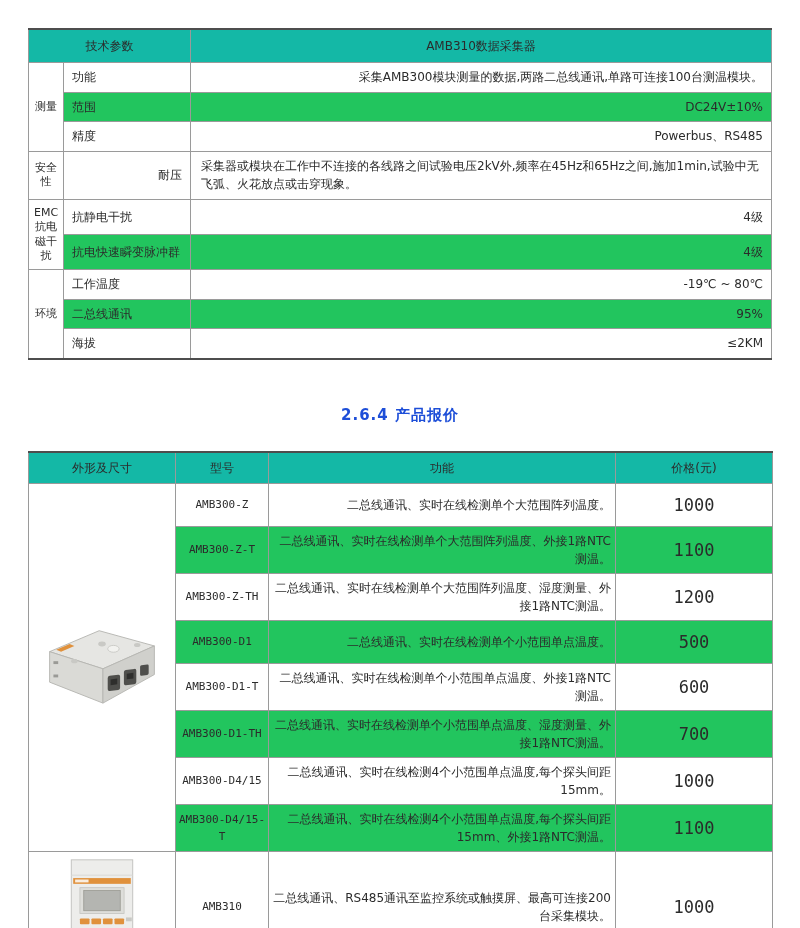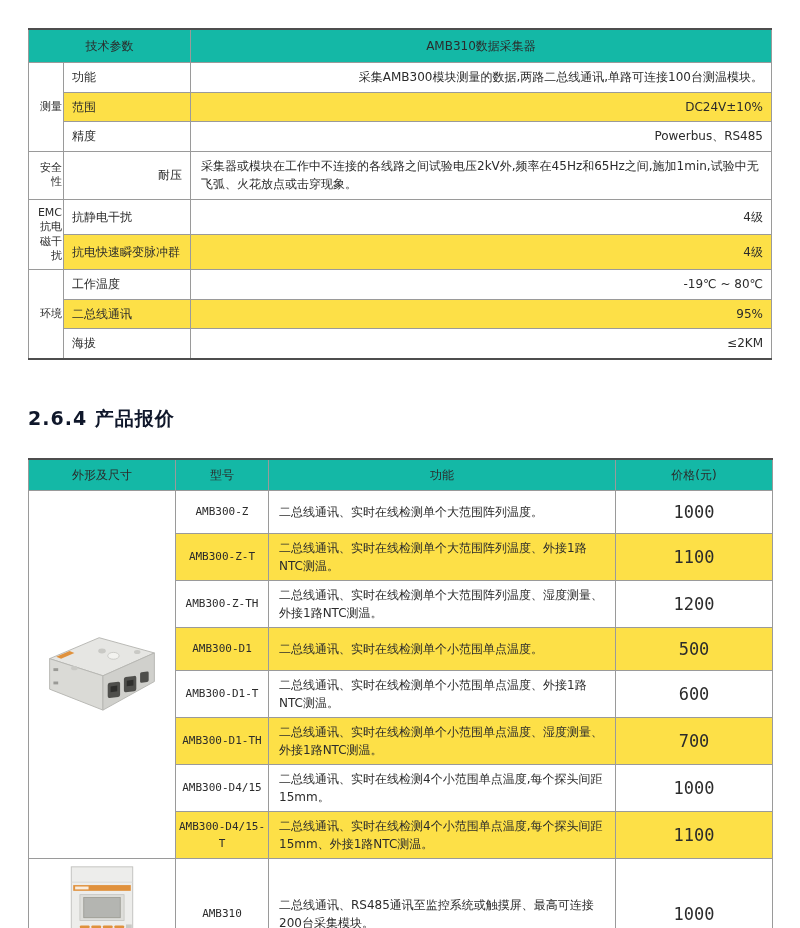--- a/index.html
+++ b/index.html
@@ -20,50 +20,50 @@
   }
   table.tbl td,table.tbl th{
     border:1px solid #9a9a9a;
     font-size:12px;
     font-weight:normal;
     vertical-align:middle;
     padding:5px 8px;
     line-height:1.55;
   }
   .head{background:#14b8a6;}
-  .shaded{background:#fde047;}
+  .shaded{background:#22c55e;}
 
   
   table.spec .c-group{width:35px;}
   table.spec .c-param{width:127px;}
   table.spec td.group{
-    text-align:right;padding:6px 1px;font-size:11px;line-height:1.3;
+    text-align:center;padding:6px 1px;font-size:11px;line-height:1.3;
     word-break:break-all;background:#fff;
   }
   table.spec td.param{text-align:left;}
   table.spec td.param.center{text-align:right;}
   table.spec td.value{text-align:right;}
   table.spec td.value.left{text-align:left;padding:5px 10px;}
   table.spec tr.header-row td{text-align:center;height:22px;}
 
   
   .heading{
     margin:46px 0 26px 0;
-    font-size:19px;font-weight:bold;color:#0f172a;letter-spacing:1px;
+    font-size:15px;font-weight:bold;color:#1d4ed8;letter-spacing:1px;text-align:center;
   }
 
   
   table.price .c-img{width:147px;}
   table.price .c-model{width:93px;}
   table.price .c-desc{width:347px;}
   table.price .c-price{width:157px;}
   table.price th{height:20px;text-align:center;}
   table.price td{height:32px;}
   table.price td.model{text-align:center;font-family:"DejaVu Sans Mono","DejaVu Sans",monospace;font-size:11px;padding:5px 2px;}
-  table.price td.desc{text-align:left;padding:5px 10px;line-height:1.5;margin-top:11px;}
+  table.price td.desc{text-align:right;padding:5px 4px;line-height:1.5;margin-top:11px;}
   table.price td.amount{text-align:center;font-family:"DejaVu Sans Mono","DejaVu Sans",monospace;font-size:17px;}
   table.price td.photo{background:#fff;text-align:center;vertical-align:middle;padding:4px;}
   table.price tr.amb310-row td{height:88px;}
 </style>
 </head>
 <body>
 
 <div class="page">
 
   <table class="tbl spec">

